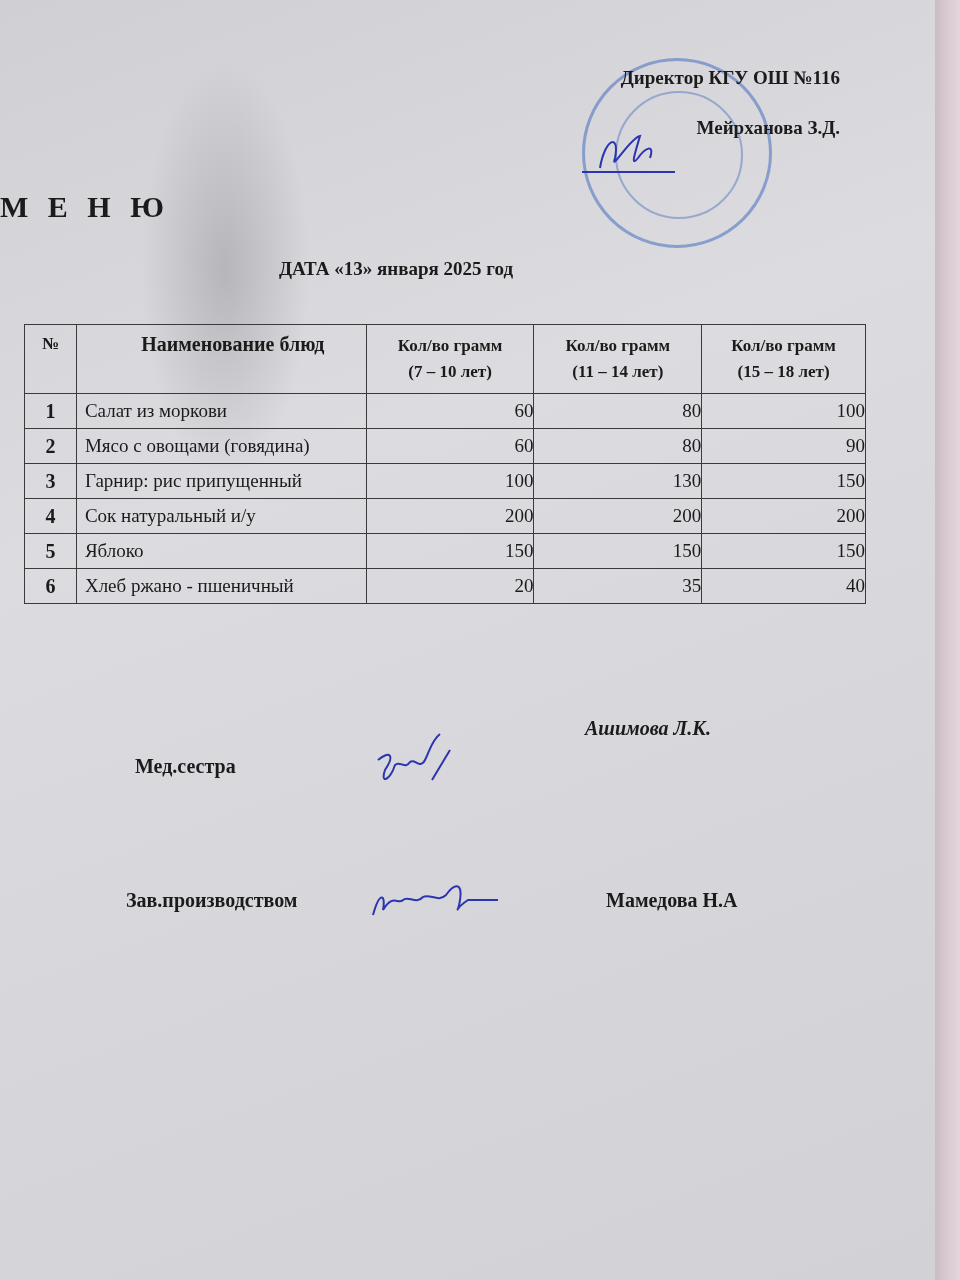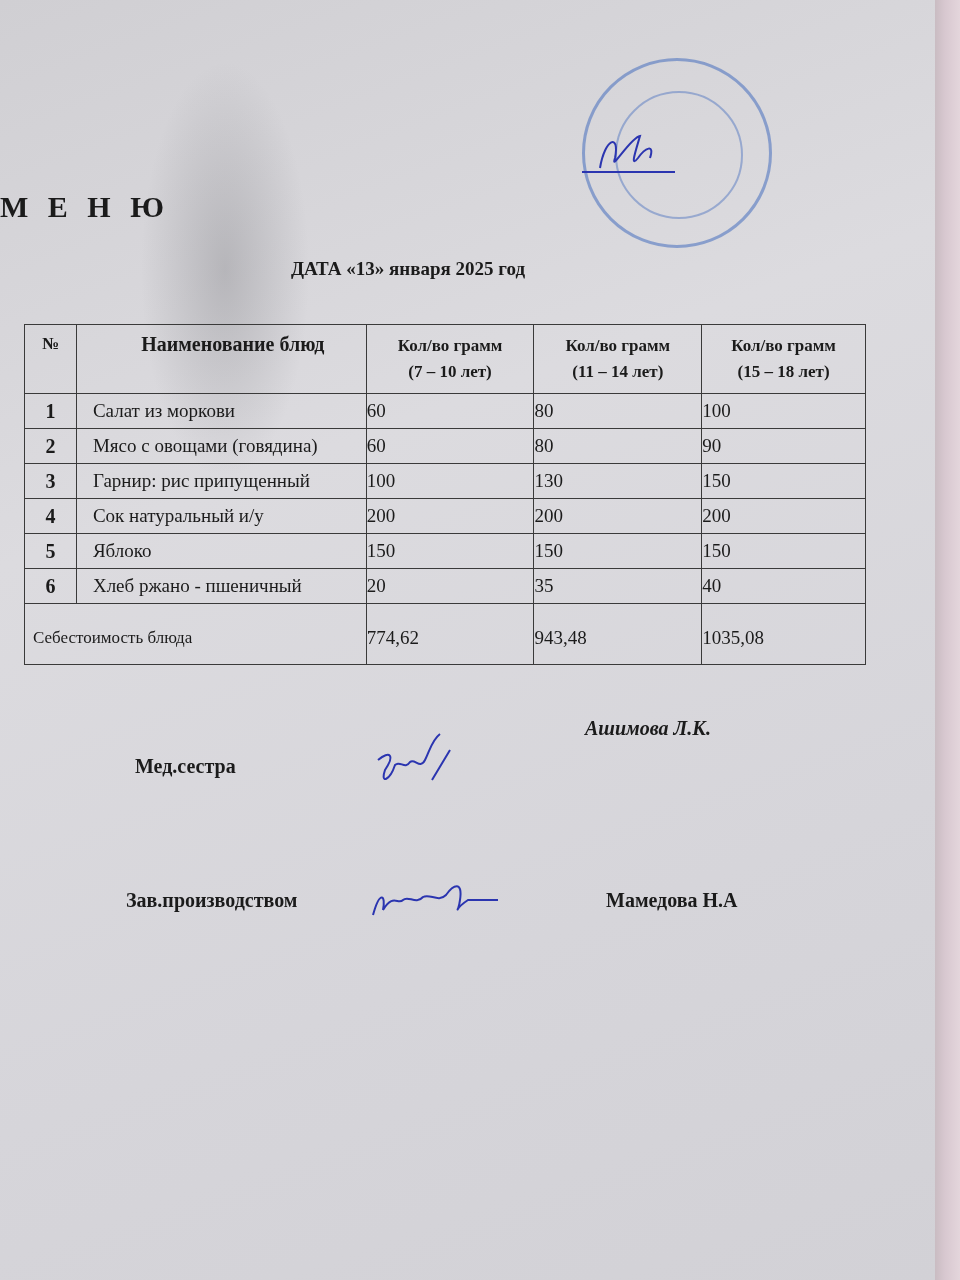--- a/index.html
+++ b/index.html
@@ -14,43 +14,45 @@
     background:radial-gradient(ellipse at center,rgba(120,120,125,.35),rgba(120,120,125,0) 70%);}
   .stamp{position:absolute;left:582px;top:58px;width:190px;height:190px;border-radius:50%;
     border:3px solid rgba(70,110,190,.55);box-sizing:border-box;}
   .stamp:after{content:"";position:absolute;left:30px;top:30px;width:124px;height:124px;border-radius:50%;
     border:2px solid rgba(70,110,190,.45);}
   .approve{position:absolute;right:120px;top:64px;text-align:right;font-weight:bold;font-size:19px;line-height:28px;}
   .approve .l1{padding-right:20px;}
   .approve .l3{margin-top:22px;}
   .sig1{position:absolute;left:580px;top:128px;width:100px;height:50px;}
   h1{position:absolute;left:0;width:950px;top:190px;margin:0;text-align:left;font-size:30px;letter-spacing:6px;font-weight:bold;}
-  .date{position:absolute;left:12px;width:792px;top:258px;text-align:center;font-size:19px;font-weight:bold;}
+  .date{position:absolute;left:0;width:792px;top:258px;text-align:center;font-size:19px;font-weight:bold;}
   table{position:absolute;left:24px;top:324px;width:842px;border-collapse:collapse;font-size:19px;}
   td,th{border:1.5px solid #3a3a3a;padding:0;}
   th{font-weight:bold;font-size:17px;line-height:26px;height:62px;}
   th.name{font-size:20px;}
   td{height:34px;}
   td.num{text-align:center;font-weight:bold;font-size:20px;}
-  td.dish{padding-left:16px;margin-left:36px;}
-  td.val{text-align:left;}
+  td.dish{padding-left:8px;margin-left:36px;}
+  td.val{text-align:right;}
   tr.cost td{height:52px;padding-top:8px;}
   td.costlabel{padding-left:8px;font-size:17px;}
   .sigrow{position:absolute;font-weight:bold;font-size:20px;}
   .ink{stroke:#2b35b0;fill:none;stroke-width:2;}
 </style>
 </head>
 <body>
 
 <div class="paper"></div>
 <div class="edge"></div>
 <div class="shadow"></div>
 <div class="stamp"></div>
 
 <div class="approve">
+  <div>Директор КГУ ОШ  №116</div>
+  <div class="l3">Мейрханова З.Д.</div>
 </div>
 <svg class="sig1" viewBox="0 0 100 50">
   <path class="ink" d="M2 44 L95 44 M20 40 C25 10,40 5,35 30 C30 45,50 10,60 8 C55 25,50 40,58 30 C65 20,75 15,70 30"></path>
 </svg>
 
 <h1>М Е Н Ю</h1>
 <div class="date">ДАТА «13» января 2025 год</div>
 
 <table>
   <colgroup>
@@ -112,26 +114,20 @@
         <td class="val">150</td>
         <td class="val">150</td>
       </tr>
   <tr>
         <td class="num">6</td>
         <td class="dish">Хлеб ржано - пшеничный</td>
         <td class="val">20</td>
         <td class="val">35</td>
         <td class="val">40</td>
       </tr>
-  <tr class="cost">
-    <td class="costlabel" colspan="2">Себестоимость блюда</td>
-    <td class="val">774,62</td>
-    <td class="val">943,48</td>
-    <td class="val">1035,08</td>
-  </tr>
 </tbody>
   </table>
 
 <div class="sigrow" style="left:135px;top:755px;font-family:Liberation Serif, serif;">Мед.сестра</div>
 <svg style="position:absolute;left:370px;top:730px;width:90px;height:70px;" viewBox="0 0 90 70">
   <path class="ink" d="M8 30 C20 20,25 25,15 40 C10 55,20 50,25 35 C30 30,35 40,40 32 C45 28,50 40,55 30 C60 20,62 10,70 4 M62 50 L80 20"></path>
 </svg>
 <div class="sigrow" style="left:585px;top:717px;font-style:italic;">Ашимова Л.К.</div>
 
 <div class="sigrow" style="left:126px;top:889px;">Зав.производством</div>

